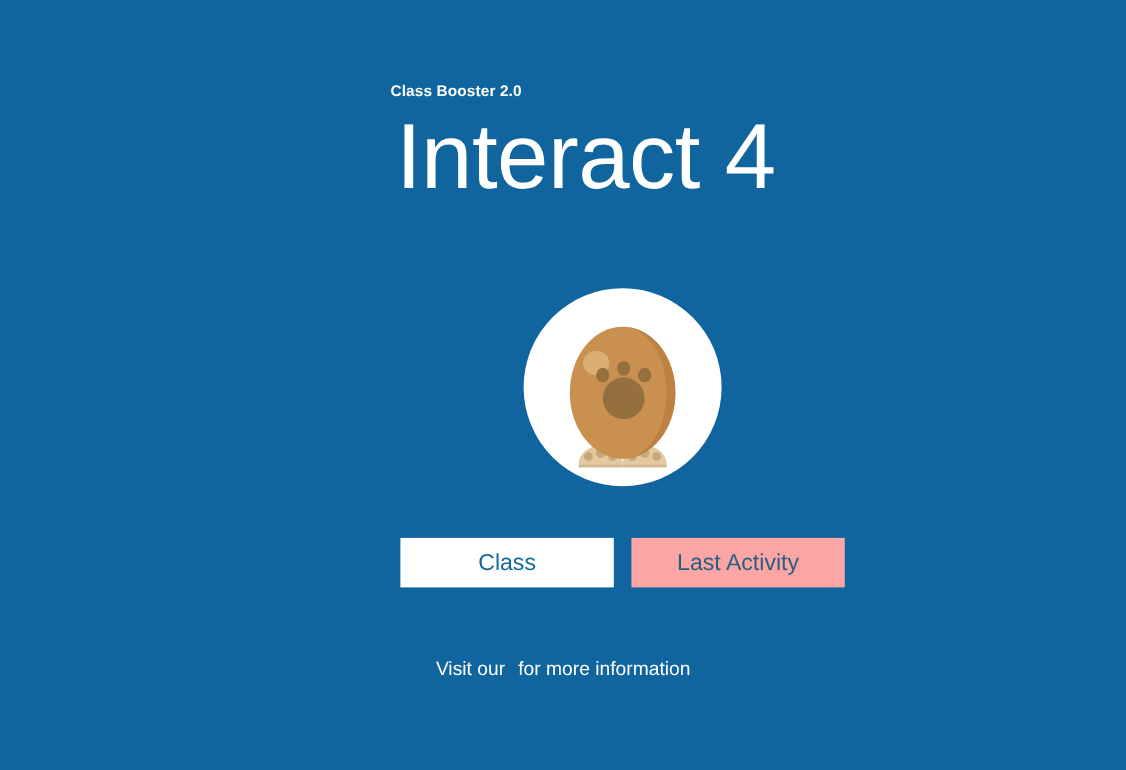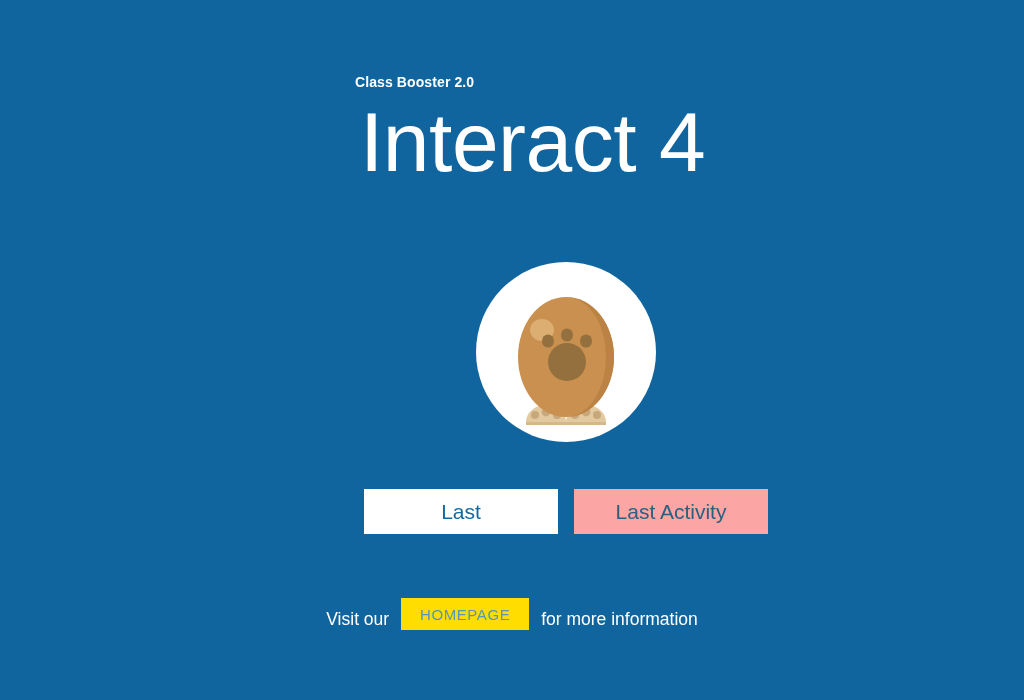--- a/index.html
+++ b/index.html
@@ -169,23 +169,22 @@
       <g fill="#94703f">
         <circle cx="91" cy="100" r="19"></circle>
         <ellipse cx="72" cy="79" rx="6" ry="6.6"></ellipse>
         <ellipse cx="91" cy="73" rx="6" ry="6.6"></ellipse>
         <ellipse cx="110" cy="79" rx="6" ry="6.6"></ellipse>
       </g>
     </svg>
   </div>
 
   <div class="btn-row">
-    <button class="btn btn-home">Last</button>
+    <button class="btn btn-home">Class</button>
     <button class="btn btn-last">Last Activity</button>
   </div>
 
   <div class="footer">
     <span class="footer-text">Visit our</span>
-    <button class="homepage-btn">HOMEPAGE</button>
     <span class="footer-text">for more information</span>
   </div>
 
 </div>
 
 </body></html>

